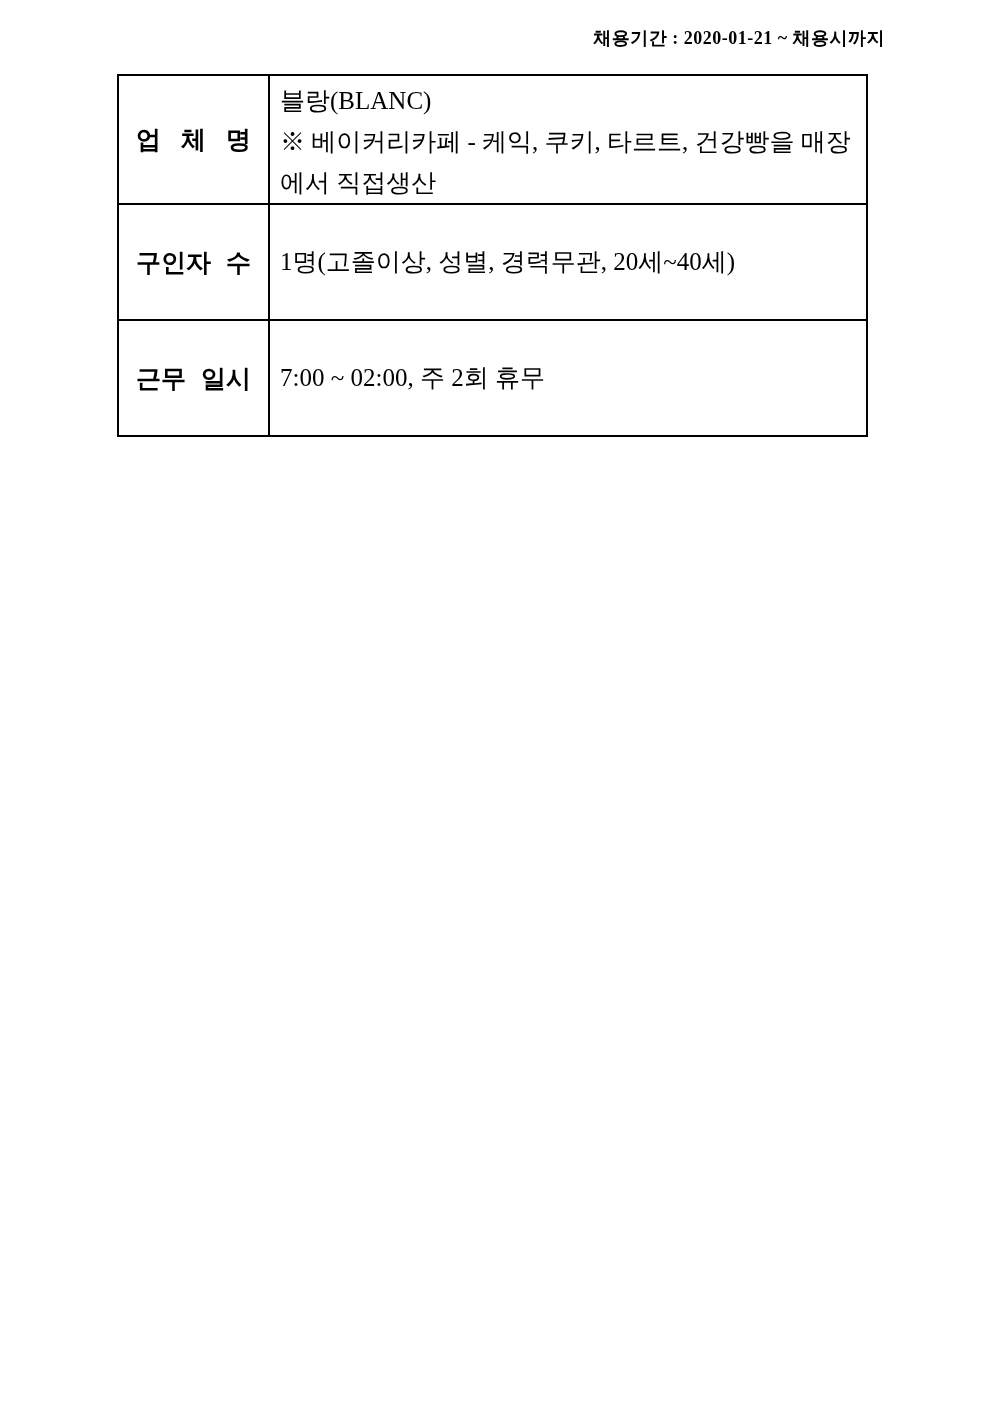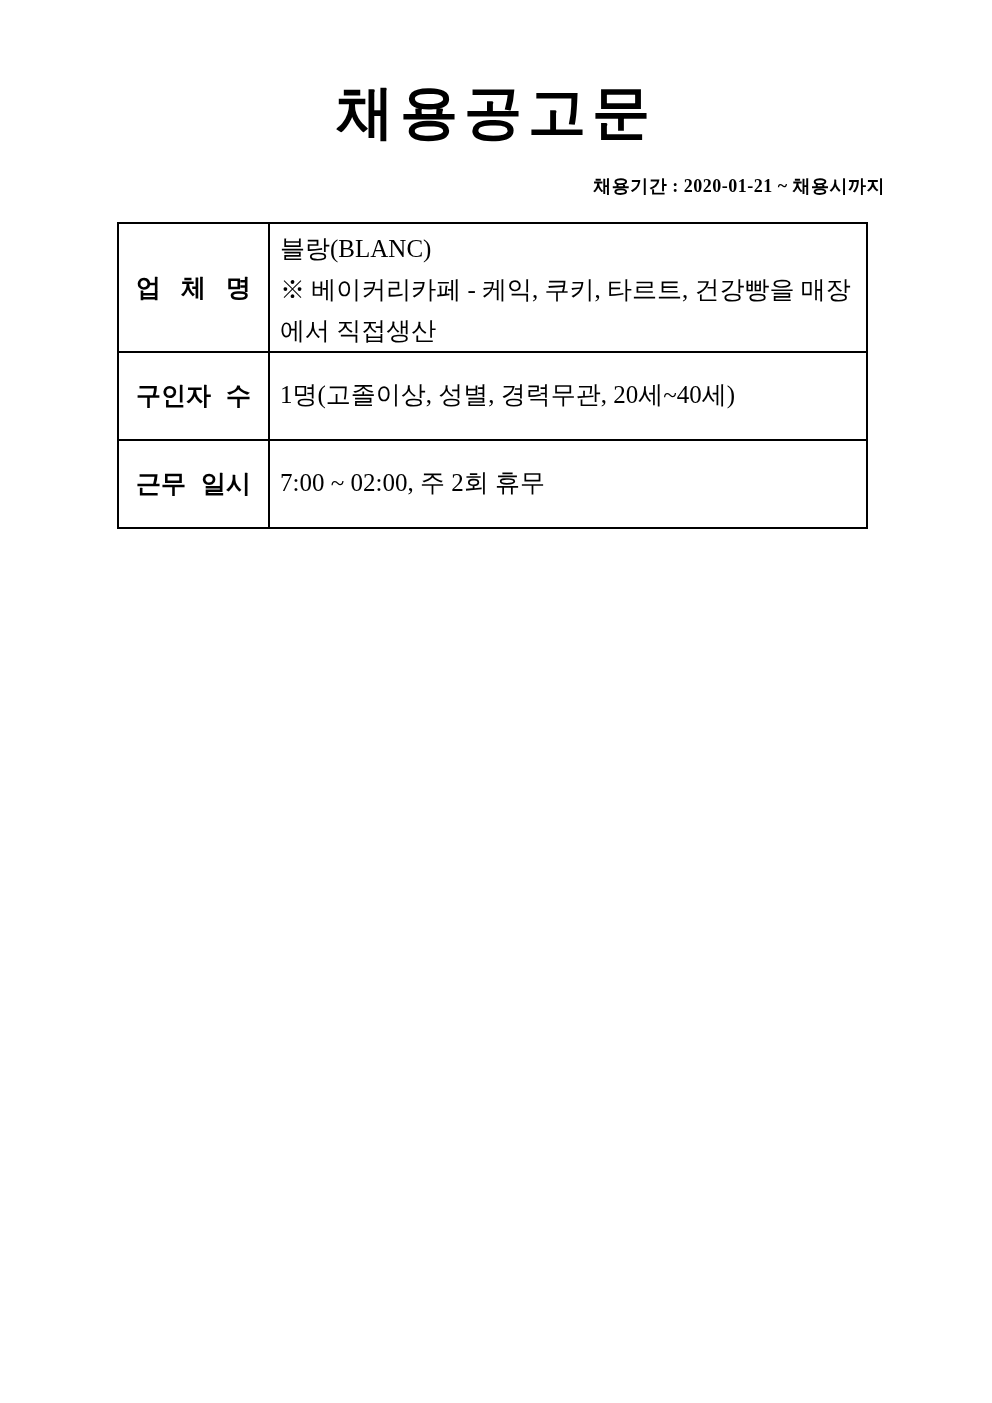--- a/index.html
+++ b/index.html
@@ -40,21 +40,21 @@
     margin: 24px 0 0 117px;
     border-collapse: collapse;
     width: 749px;
     table-layout: fixed;
   }
   table.job-table td {
     border: 2px solid #000000;
     vertical-align: middle;
     padding: 0;
   }
-  table.job-table tr { height: 88px; }
+  table.job-table tr { height: 116px; }
   col.c-label { width: 151px; }
   col.c-value { width: 598px; }
   .label-cell .label-inner {
     font-weight: bold;
     font-size: 25px;
     text-align: justify;
     text-align-last: justify;
     padding: 0 17px;
     word-break: keep-all;
   }
@@ -68,21 +68,20 @@
     vertical-align: top;
     padding-top: 4px !important;
     line-height: 1.64;
   }
 </style>
 </head>
 <body>
 
 <div class="doc">
 
-  <h1 class="title">채용공고문</h1>
 
   <div class="period">채용기간 : 2020-01-21 ~ 채용시까지</div>
 
   <table class="job-table">
     <colgroup>
       <col class="c-label">
       <col class="c-value">
     </colgroup>
     <tbody>
       <tr>

